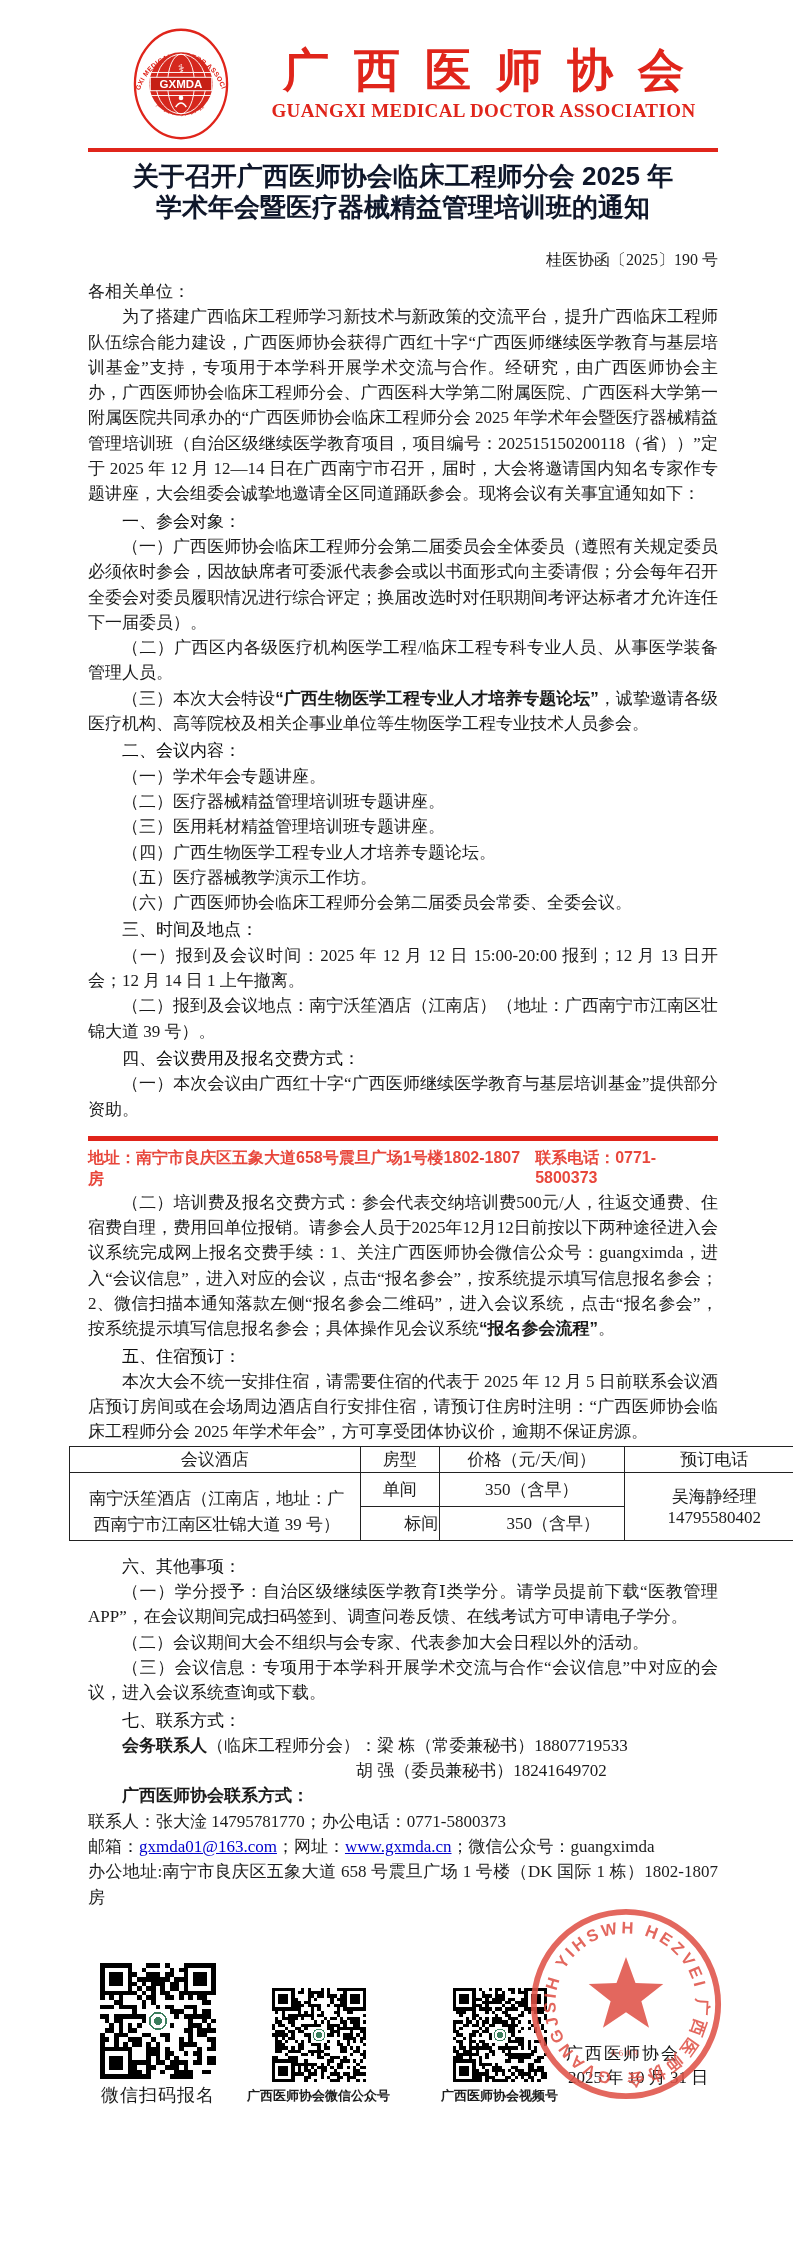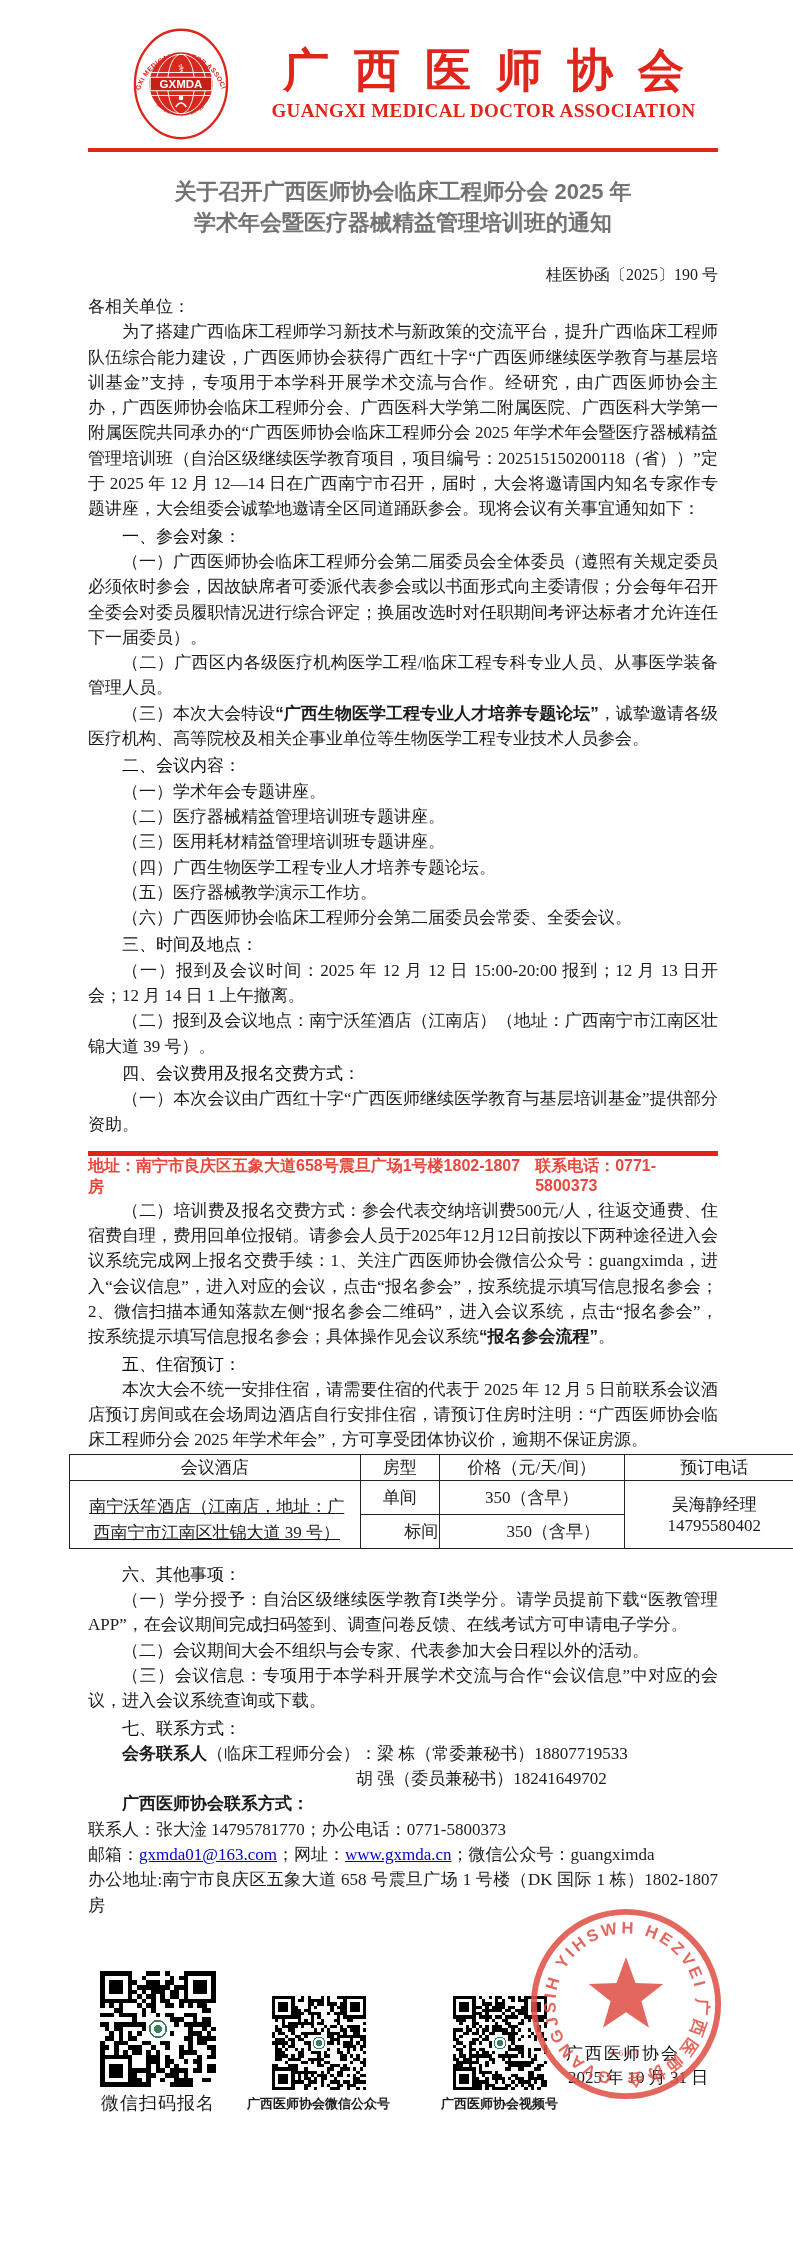--- a/index.html
+++ b/index.html
@@ -25,55 +25,55 @@
   }
   .org-en {
     font-size:19px; font-weight:bold; color:#e0251b;
     letter-spacing:0.4px; white-space:nowrap; text-align:center;
     line-height:24px; margin-top:2px;
     font-family:"Liberation Serif","DejaVu Serif",serif;
   }
   .red-rule { height:4px; background:#e0251b; margin-top:6px; }
   
   .doc-title {
-    text-align:center; font-weight:bold; font-size:22px; line-height:31px;
-    margin-top:24px; font-family:"Liberation Sans","DejaVu Sans",sans-serif;
-    color:#737373;
+    text-align:center; font-weight:bold; font-size:26px; line-height:31px;
+    margin-top:9px; font-family:"Liberation Sans","DejaVu Sans",sans-serif;
+    color:#0f172a;
   }
   .doc-no { text-align:right; font-size:16px; margin-top:24px; line-height:25px; }
   
   .body-text { margin-top:7px; }
   p.b-line  { font-size:17px; line-height:25.3px; text-align:justify; margin:0; }
   p.ind     { text-indent:34px; }
   p.h {
     font-weight:normal; font-family:"Liberation Sans","DejaVu Sans",sans-serif;
     margin-top:2px; color:#0f0f0f;
   }
   .bold-seg { font-weight:bold; font-family:"Liberation Sans","DejaVu Sans",sans-serif; }
   a.doc-link { color:#0000cc; text-decoration:underline; }
   
   .p1footer { margin-top:14px; }
   .p1footer .rule2 { height:5px; background:#e0241a; }
   .p1footer .foot-row {
-    display:flex; justify-content:center; 
+    display:flex; justify-content:center; padding-top:7px;
     font-size:16px; font-weight:bold; color:#e8473c;
     font-family:"Liberation Sans","DejaVu Sans",sans-serif;
   }
   
   .page2-start { margin-top:134px; }
   
   table.hotel {
     border-collapse:collapse; margin-left:-19px; width:736px; margin-top:1px;
     font-size:17px; color:#1b1b1b;
   }
   table.hotel td { border:1.5px solid #222; text-align:center; vertical-align:middle; }
   .th-row td { height:26px; }
   .r1 td { height:34px; }
   .r2 td { height:34px;padding-left:43px; }
-  td.hotel-name { text-align:left; padding:12px 10px 0 14px; line-height:26px;text-decoration:underline; }
+  td.hotel-name { text-align:left; padding:12px 10px 0 14px; line-height:26px; }
   
   p.contact2 { padding-left:268px; }
   
   .qr-row { display:flex; align-items:flex-start; margin-top:53px; margin-left:12px; }
   .qr-item { display:flex; flex-direction:column; align-items:center; }
   .qr-box  { background:#fff; }
   .qr-big   { width:116px; height:116px; }
   .qr-small { width:94px;  height:94px; margin-top:25px; }
   .qr-gap1 { margin-left:31px; }
   .qr-gap2 { margin-left:51px; }

